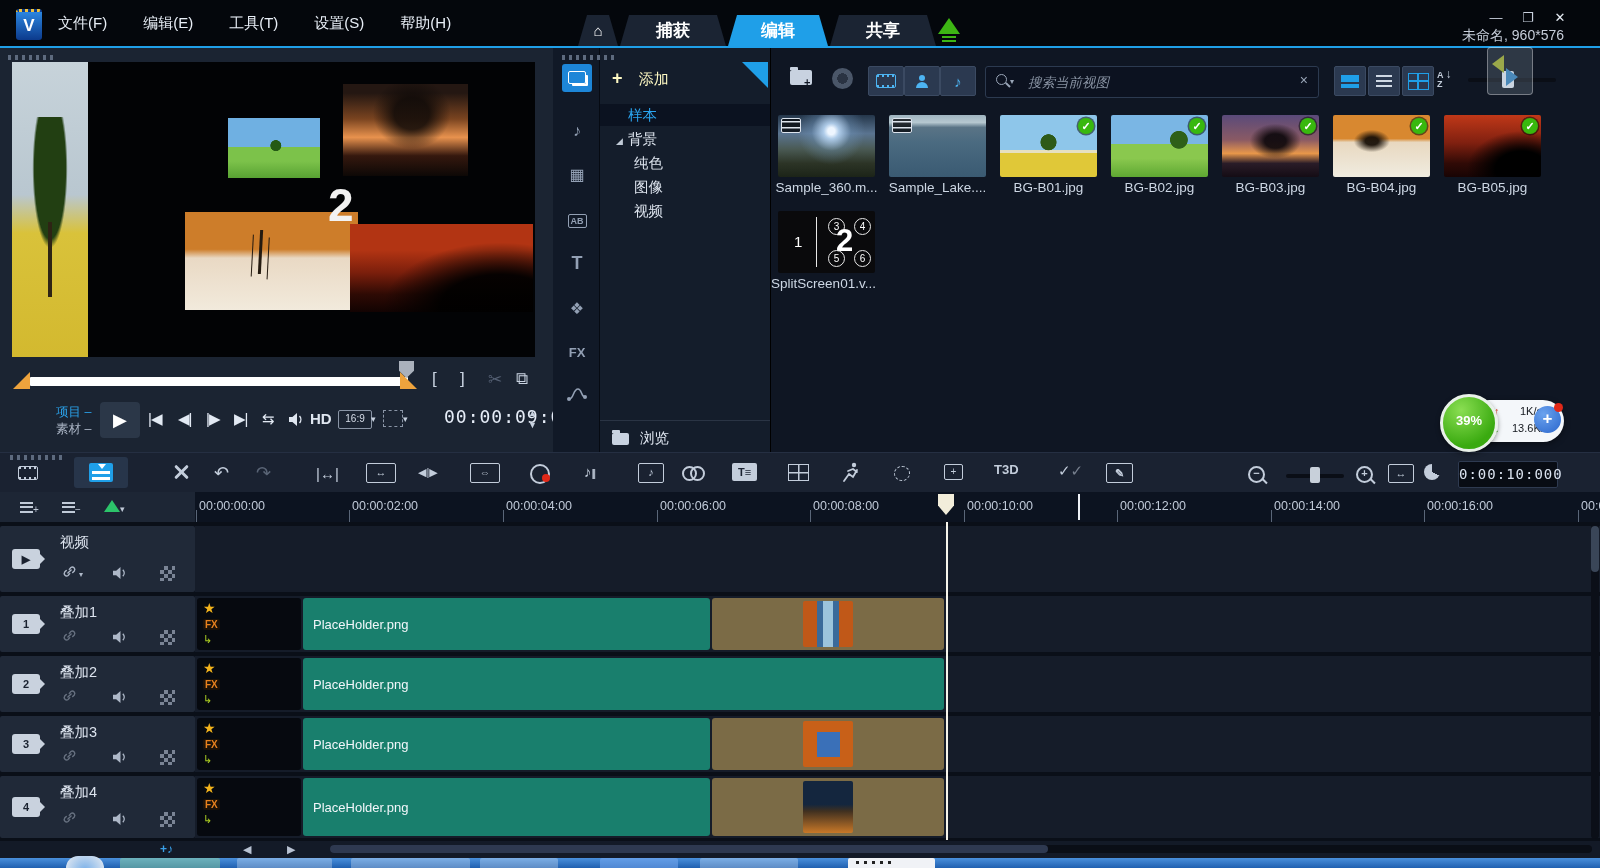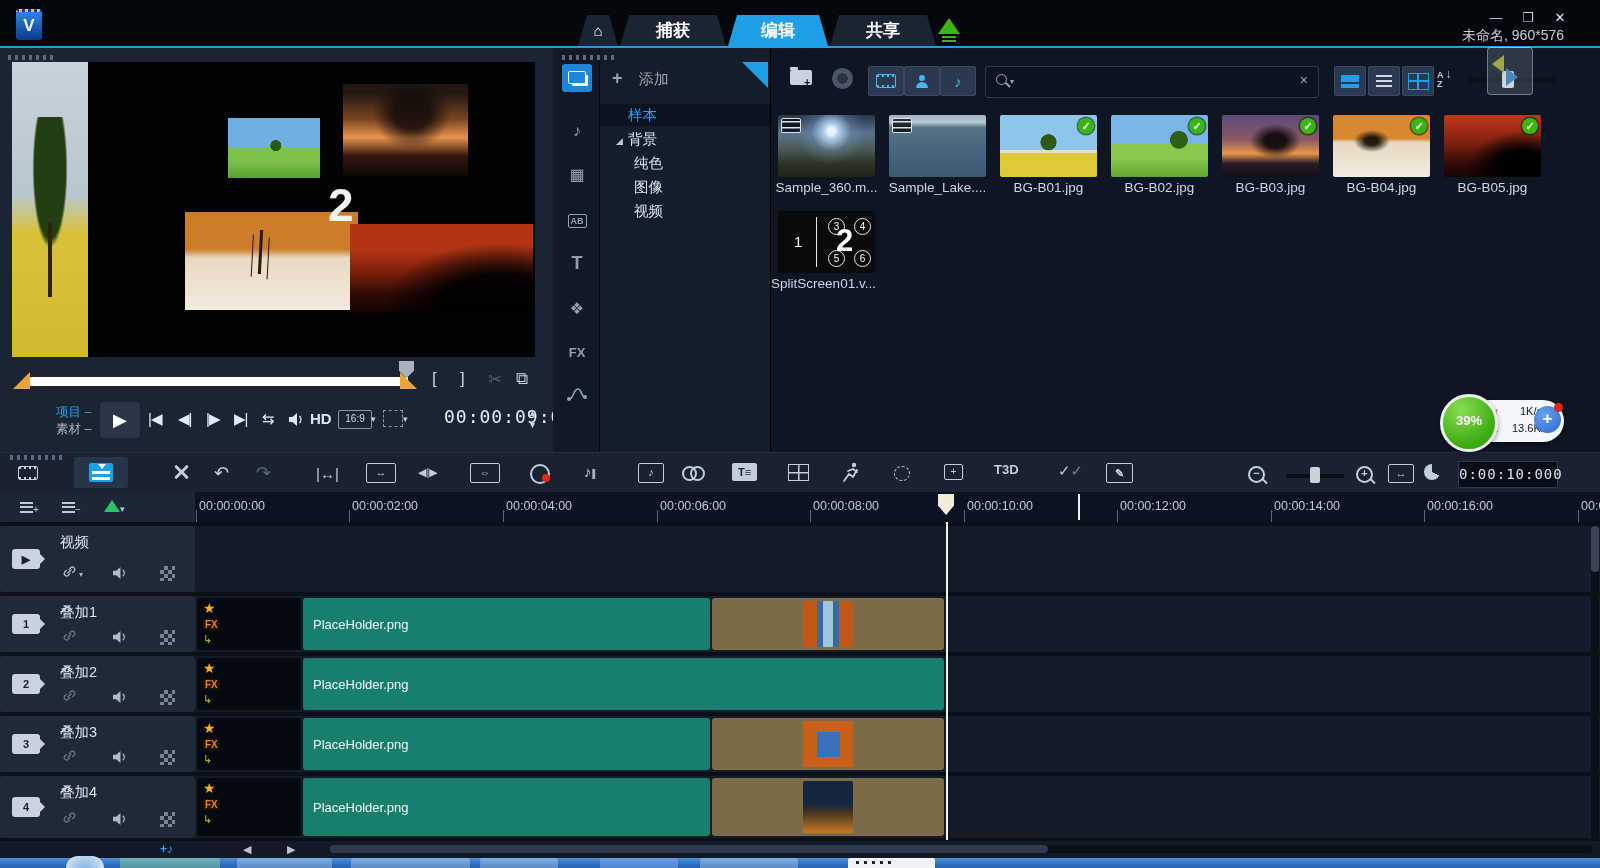--- a/index.html
+++ b/index.html
@@ -74,21 +74,21 @@
 
   
   .midpanel{left:553px;top:48px;width:217px;height:404px;background:#141d2b;border-left:1px solid #000;}
   .ministrip{left:553px;top:48px;width:46px;height:404px;background:#111927;border-right:1px solid #060a12;}
   .stripic{left:562px;width:30px;height:28px;color:#93a0b4;text-align:center;line-height:26px;font-size:16px;}
   .stripic.active{background:#1d86d8;border-radius:3px;color:#fff;}
   .mediaic{display:inline-block;width:16px;height:11px;border:1.5px solid currentColor;border-radius:2px;
     box-shadow:3px 3px 0 -1px currentColor;margin-top:7px;}
   .abbox{display:inline-block;border:1.5px solid #93a0b4;border-radius:2px;font-size:9px;font-weight:bold;
     padding:1px 2px;line-height:10px;}
-  .navadd{left:612px;top:68px;font-size:15px;color:#a3a3a3;}
+  .navadd{left:612px;top:68px;font-size:15px;color:#fef9c3;}
   .pin{left:742px;top:62px;width:0;height:0;border-left:26px solid transparent;border-top:26px solid var(--accent_blue);}
   .navitem{left:600px;width:170px;height:22px;line-height:22px;font-size:14.5px;color:#dde4ee;padding-left:34px;}
   .navitem.sel{background:#0b1220;color:#2aa5f0;padding-left:28px;}
   .navitem .arrow{color:#c0cad6;font-size:9px;margin-right:5px;}
   .browserow{left:600px;top:420px;width:170px;border-top:1px solid #2a3444;height:32px;}
   .folder{display:inline-block;width:17px;height:12px;background:#c8d2e0;border-radius:2px;position:relative;}
   .folder:before{content:"";position:absolute;left:0;top:-3px;width:8px;height:3px;background:#c8d2e0;border-radius:1px 1px 0 0;}
 
   
   .library{left:770px;top:48px;width:830px;height:404px;background:#0f1623;border-left:1px solid #000;}
@@ -227,20 +227,27 @@
   .watermark{left:1222px;top:782px;font-size:41px;font-weight:900;color:#ffffff;letter-spacing:2px;
     text-shadow:0 1px 3px rgba(0,0,0,.5);white-space:nowrap;z-index:40;}
 </style>
 </head>
 <body>
 
 <div id="app">
 
   <div class="abs titlebar">
     <div class="abs logo">V</div>
+    <div class="abs menu">
+      <span>文件(F)</span>
+      <span>编辑(E)</span>
+      <span>工具(T)</span>
+      <span>设置(S)</span>
+      <span>帮助(H)</span>
+    </div>
     <div class="abs winbtn" style="left:1484px">—</div>
     <div class="abs winbtn" style="left:1516px">❐</div>
     <div class="abs winbtn" style="left:1548px;color:#e6ecf4">✕</div>
   </div>
   <div class="abs projinfo">未命名, 960*576</div>
 
   <div class="abs tab hometab">
       <span>⌂</span>
     </div>
   <div class="abs tab" style="left:620px;width:106px">
@@ -330,20 +337,24 @@
   <div class="abs pin"></div>
 
   <div class="abs navitem sel" style="top:104px">样本</div>
   <div class="abs navitem" style="top:128px;padding-left:16px">
     <span class="arrow">◢</span><span>背景</span>
   </div>
   <div class="abs navitem" style="top:152px">纯色</div>
   <div class="abs navitem" style="top:176px">图像</div>
   <div class="abs navitem" style="top:200px">视频</div>
 
+  <div class="abs browserow">
+    <span class="folder" style="position:absolute;left:12px;top:12px"></span>
+    <span style="position:absolute;left:40px;top:8px;font-size:14.5px">浏览</span>
+  </div>
 
   <div class="abs library"></div>
 
   <div class="abs" style="left:790px;top:70px">
     <span class="folder" style="display:inline-block;width:22px;height:15px"></span>
     <span style="position:absolute;left:14px;top:6px;color:#0f1623;font-weight:bold;font-size:11px">+</span>
   </div>
   <div class="abs" style="left:832px;top:68px;width:21px;height:21px;border-radius:50%;background:radial-gradient(circle,#2a3342 35%,#4a5668 36%)"></div>
   <div class="abs libbtn" style="left:868px;width:34px">
       <span class="filmic"></span>
@@ -351,20 +362,21 @@
   <div class="abs libbtn" style="left:904px;width:34px">
       <span class="personic"></span>
     </div>
   <div class="abs libbtn" style="left:940px;width:34px;font-size:15px">
       <span>♪</span>
     </div>
 
   <div class="abs searchbox">
     <span class="mag"></span>
     <span style="position:absolute;left:24px;top:10px;font-size:8px;color:#9aa6b8">▾</span>
+    <input value="" placeholder="搜索当前视图" style="">
     <span style="position:absolute;right:10px;top:5px;color:#9aa6b8;font-size:14px">×</span>
   </div>
 
   <div class="abs libbtn" style="left:1334px;width:30px">
     <span style="width:18px;height:13px;background:linear-gradient(180deg,var(--accent_blue) 0 55%,transparent 55% 68%,var(--accent_blue) 68%)"></span>
   </div>
   <div class="abs libbtn" style="left:1368px;width:30px">
     <span style="width:16px;height:12px;background:repeating-linear-gradient(180deg,#cfd8e4 0 2px,transparent 2px 5px)"></span>
   </div>
   <div class="abs libbtn" style="left:1402px;width:30px">

